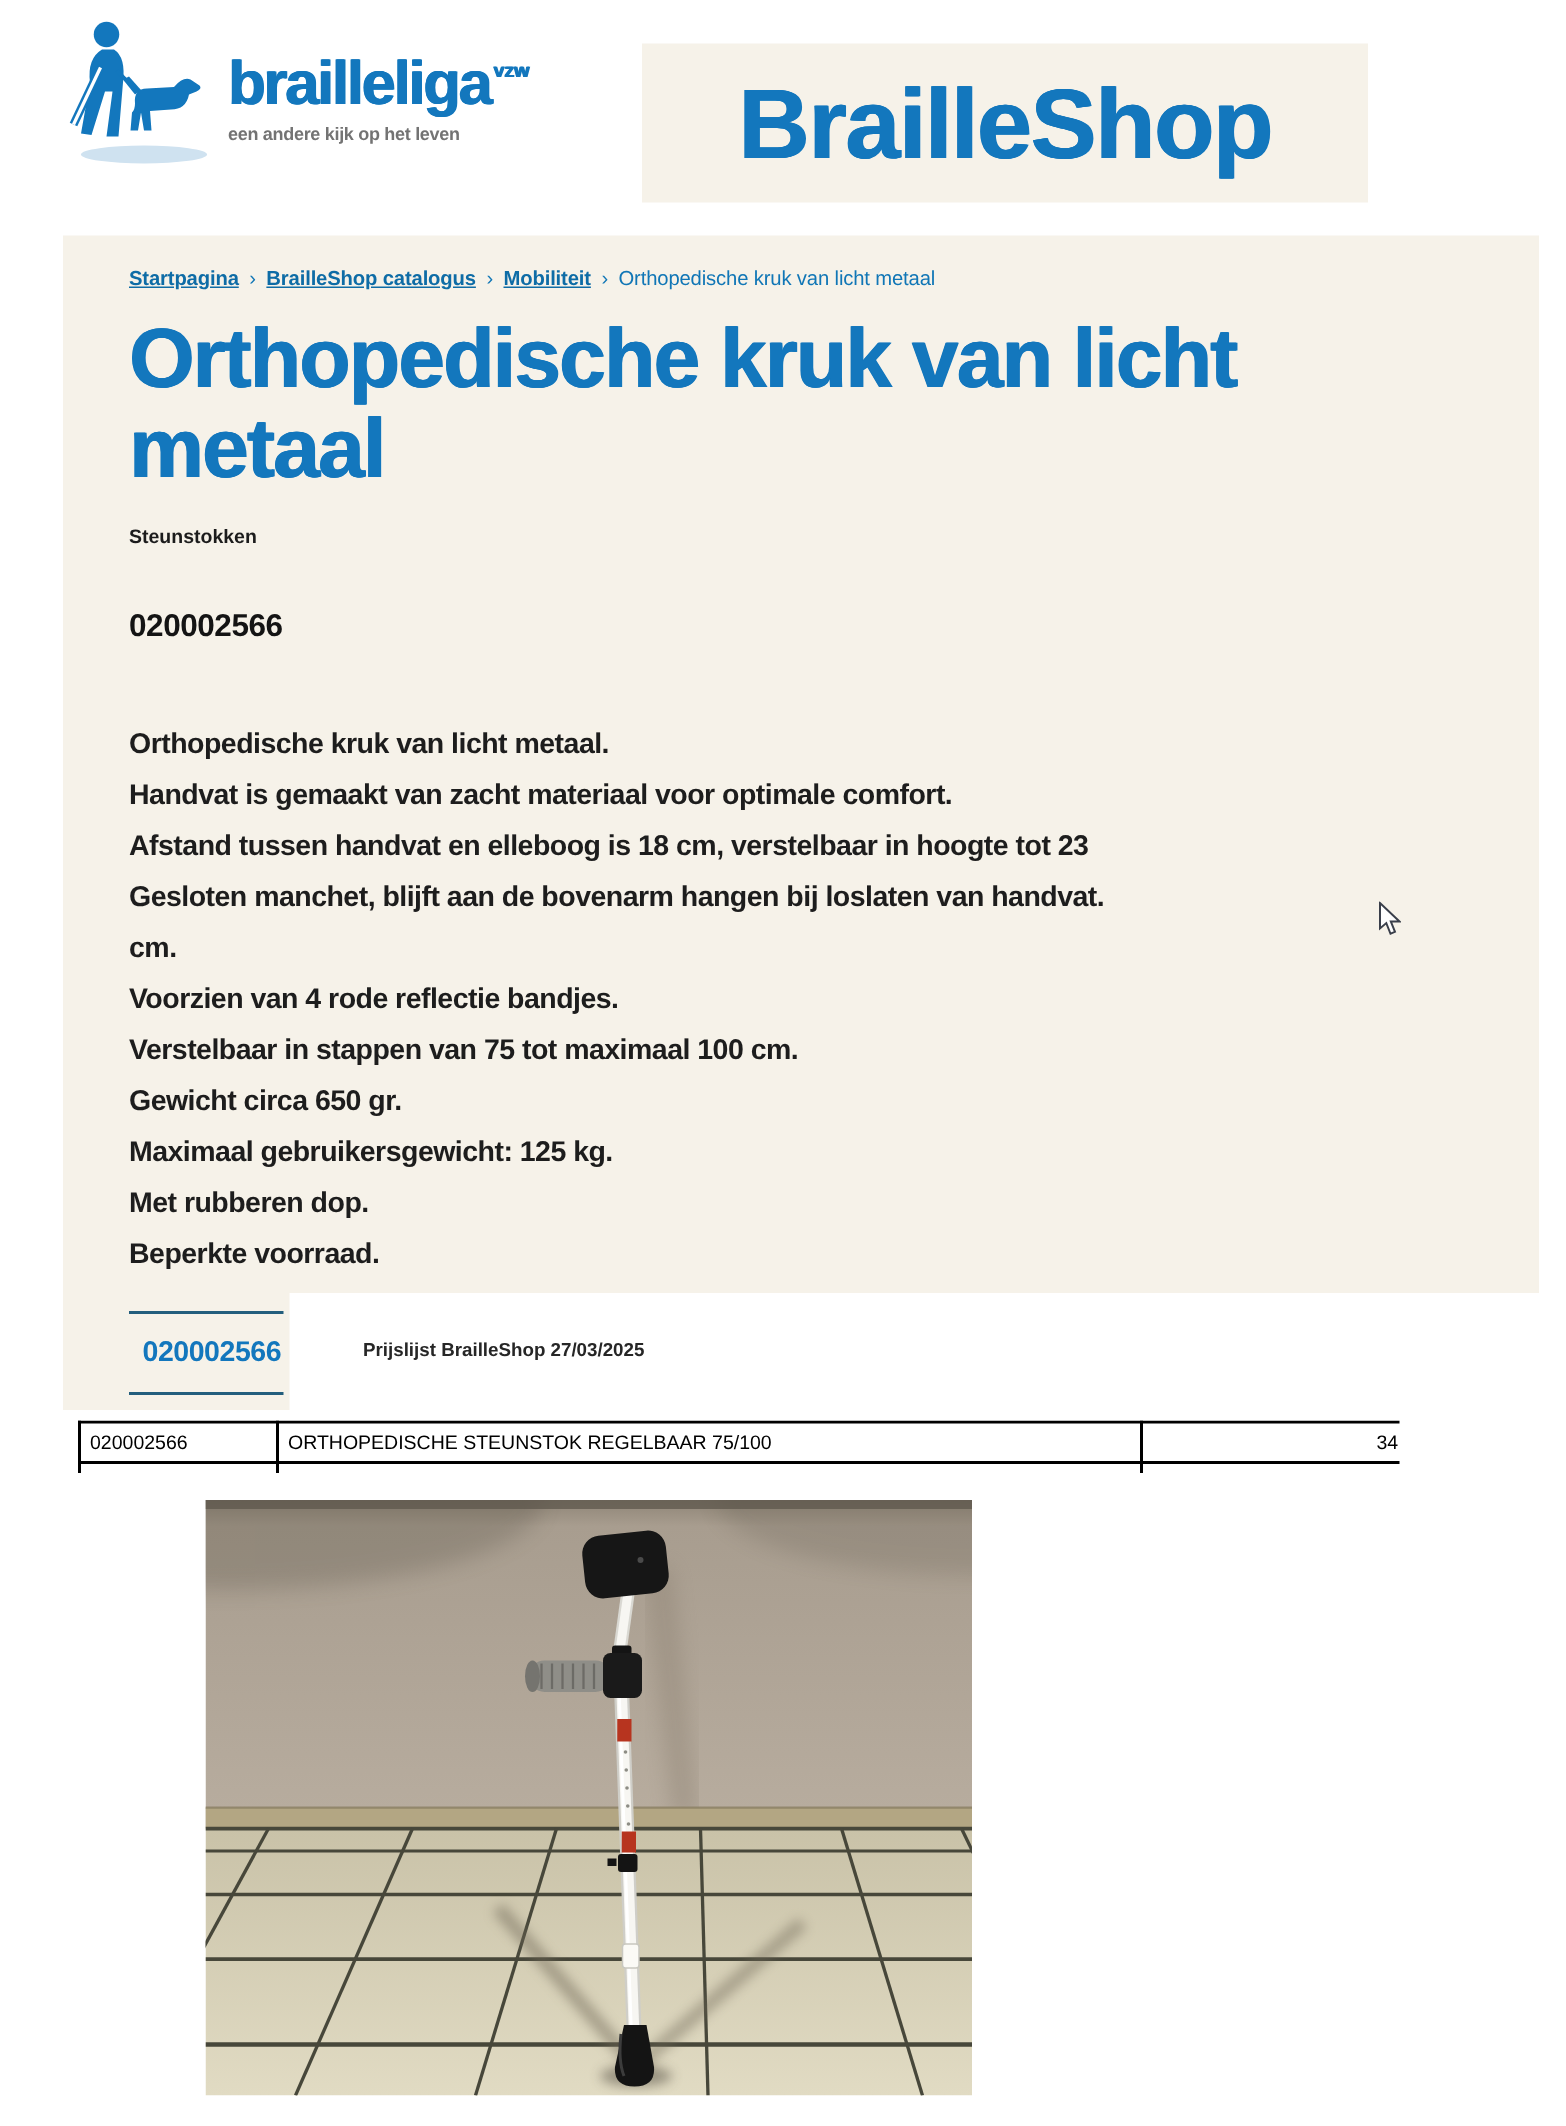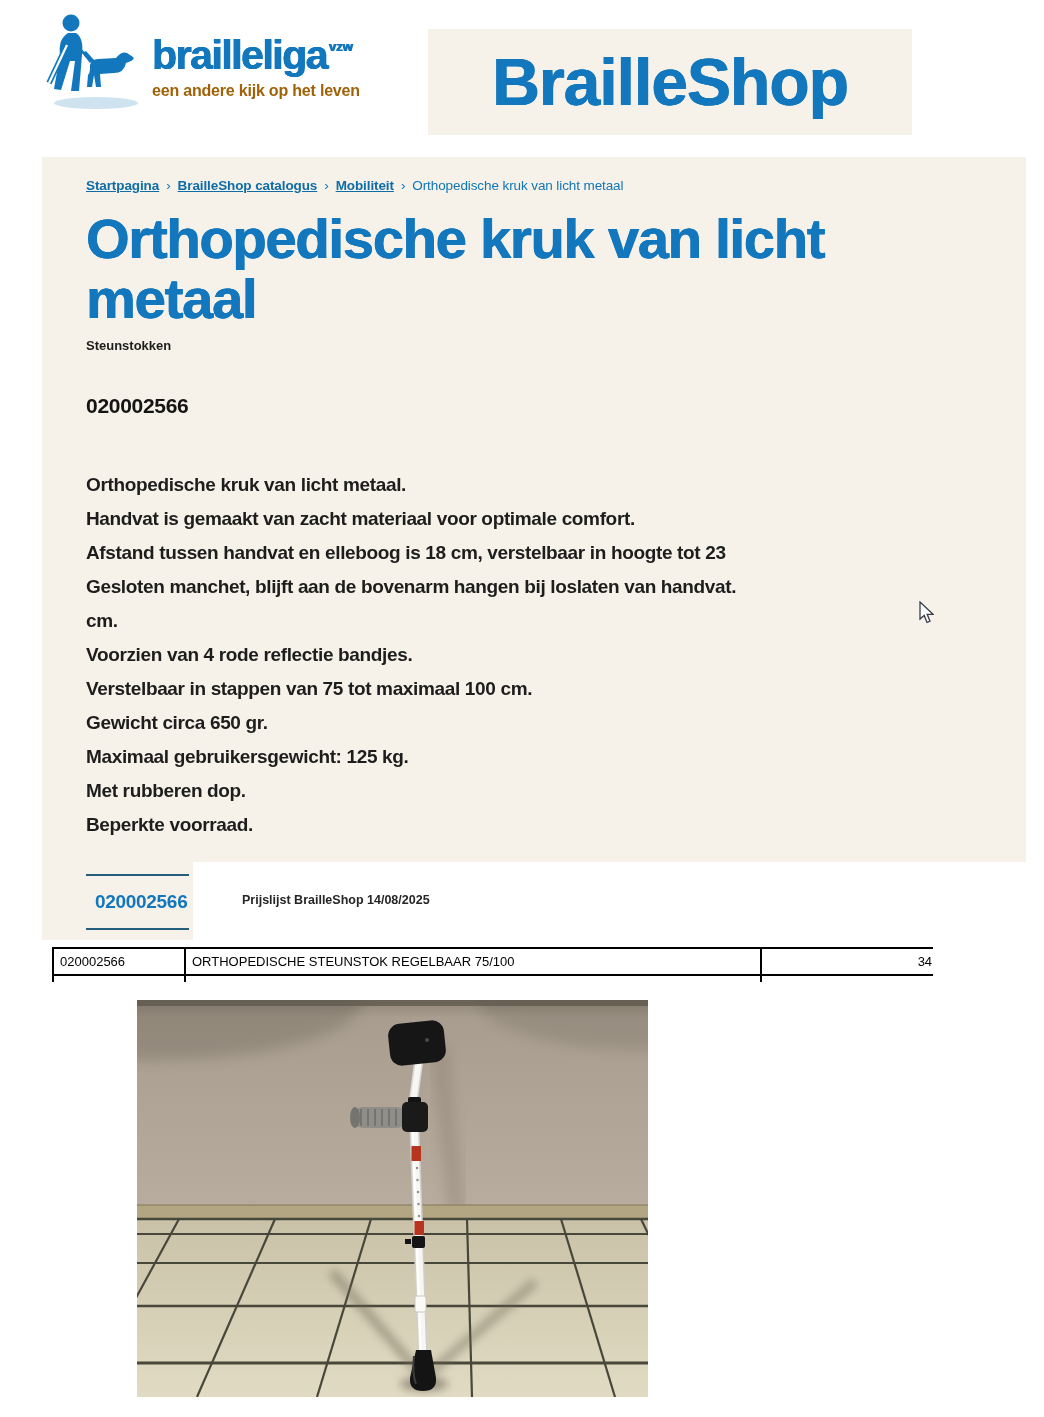--- a/index.html
+++ b/index.html
@@ -8,37 +8,37 @@
     font-family:"Liberation Sans", sans-serif;overflow:hidden;
   }
   .fatbold{text-shadow:0.6px 0 0 currentColor, -0.3px 0 0 currentColor;}
 
   
   .logo-wrap{position:absolute;left:44px;top:11px;display:flex;align-items:flex-start;cursor:pointer;}
   .logo-icon{width:100px;height:104px;display:block;}
   .logo-text{margin-left:8px;padding-top:24px;}
   .brand{font-size:41px;font-weight:700;color:#1377BD;letter-spacing:-1.5px;line-height:1;}
   .brand .vzw{font-size:13px;font-weight:700;vertical-align:18px;letter-spacing:0;margin-left:2px;}
-  .tagline{font-size:16px;font-weight:700;color:#a16207;margin-top:6px;letter-spacing:-0.2px;}
+  .tagline{font-size:12px;font-weight:700;color:#737373;margin-top:6px;letter-spacing:-0.2px;}
 
   .shop-banner{position:absolute;left:428px;top:29px;width:484px;height:106px;background:#F6F2E9;
     display:flex;align-items:center;justify-content:center;cursor:pointer;}
   .shop-banner .shop-title{font-size:66px;font-weight:800;color:#1377BD;letter-spacing:-1px;margin:0;line-height:1;}
 
   
   .main{position:absolute;left:42px;top:157px;width:984px;height:705px;background:#F6F2E9;box-sizing:border-box;}
   .main-inner{padding:21px 40px 0 44px;}
   .breadcrumb{font-size:13.5px;color:#0E6CA6;font-weight:700;letter-spacing:-0.1px;}
   .crumb-link{text-decoration:underline;cursor:pointer;color:#0E6CA6;}
   .crumb-sep{font-weight:400;margin:0 7px;color:#1076B6;}
   .crumb-current{font-weight:400;color:#1076B6;}
 
   .title{margin:16px 0 0 0;font-size:56px;font-weight:700;color:#1377BD;line-height:1.07;
     letter-spacing:-1.2px;max-width:935px;}
-  .category{margin-top:9px;font-size:13px;font-weight:700;color:#1c1c1c;}
+  .category{margin-top:21px;font-size:13px;font-weight:700;color:#1c1c1c;}
   .code{margin-top:41px;font-size:21px;font-weight:700;color:#141414;letter-spacing:-0.3px;}
   .desc{margin-top:50px;}
   .desc-line{font-size:19px;font-weight:700;color:#1d1d1d;line-height:34px;letter-spacing:-0.35px;}
 
   
   .tab-stub{position:absolute;left:42px;top:862px;width:151px;height:78px;background:#F6F2E9;}
   .tab{position:absolute;left:44px;top:12px;width:103px;height:56px;box-sizing:border-box;
     border-top:2px solid #235E7D;border-bottom:2px solid #235E7D;display:flex;align-items:center;
     padding-left:9px;font-size:19px;color:#1377BD;font-weight:600;cursor:pointer;letter-spacing:-0.3px;}
   .pricelist-caption{position:absolute;left:242px;top:893px;font-size:12.5px;font-weight:700;color:#262626;}
@@ -104,21 +104,21 @@
       <div class="desc-line">Maximaal gebruikersgewicht: 125 kg.</div>
       <div class="desc-line">Met rubberen dop.</div>
       <div class="desc-line">Beperkte voorraad.</div>
     </div>
   </div>
 </div>
 
 <div class="tab-stub">
   <div class="tab">020002566</div>
 </div>
-<div class="pricelist-caption">Prijslijst BrailleShop 14/08/2025</div>
+<div class="pricelist-caption">Prijslijst BrailleShop 27/03/2025</div>
 
 <div class="table-wrap">
   <table class="pricelist">
     <tbody>
       <tr>
         <td class="col-code">020002566</td>
         <td class="col-name">ORTHOPEDISCHE STEUNSTOK REGELBAAR 75/100</td>
         <td class="col-price">34,46 €</td>
       </tr>
       <tr class="partial">

